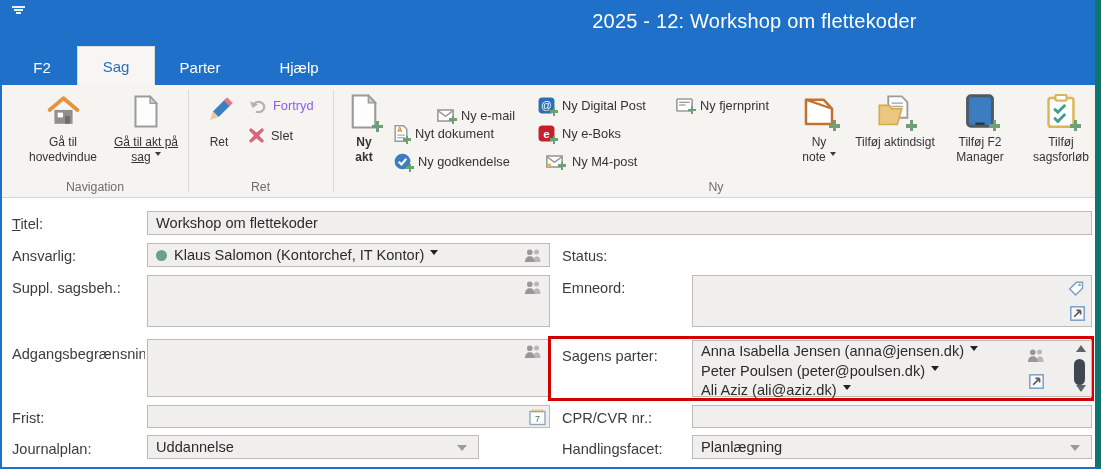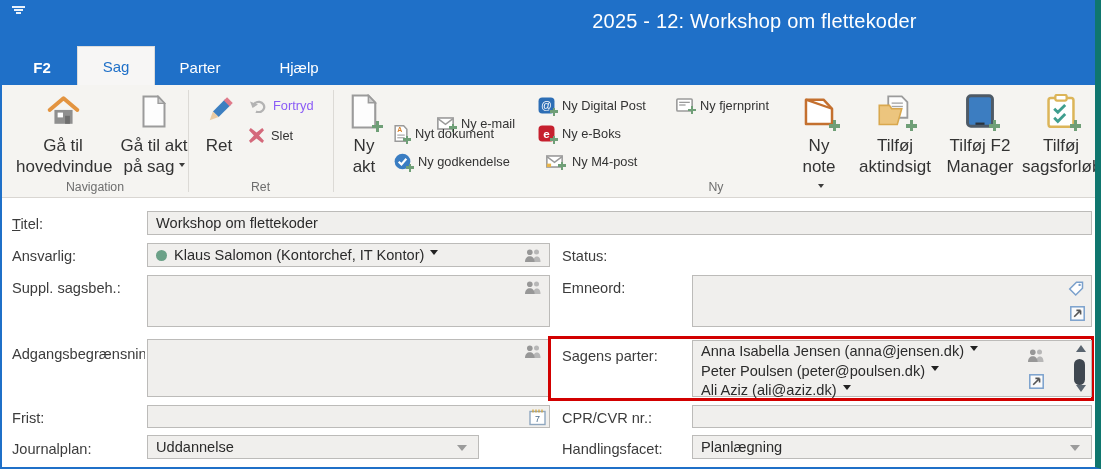--- a/index.html
+++ b/index.html
@@ -14,29 +14,29 @@
   .menu-arrow{position:absolute;left:9px;top:6px;width:14px;height:10px;}
   .menu-arrow i{display:block;background:#eaf2fb;height:2px;margin:0 auto 1px auto;}
   .menu-arrow i:nth-child(1){width:13px;}
   .menu-arrow i:nth-child(2){width:9px;}
   .menu-arrow i:nth-child(3){width:5px;}
   .window-title{position:absolute;left:412px;right:0;top:10px;text-align:center;
     color:#fff;font-size:20px;letter-spacing:.2px;white-space:nowrap;}
   .tabs{position:absolute;left:12px;bottom:0;display:flex;align-items:flex-end;height:40px;}
   .tab{height:36px;display:flex;align-items:center;justify-content:center;
     color:#fff;font-size:15px;cursor:default;}
-  .tab.f2{width:56px;font-weight:bold;}
+  .tab.f2{width:56px;}
   .tab.sag{width:78px;margin-left:7px;height:39px;background:#f7f6f5;color:#1f70c8;border:1px solid #dcdcdc;border-bottom:none;}
   .tab.parter{width:90px;}
   .tab.hjaelp{width:84px;margin-left:12px;}
   
   .ribbon{position:absolute;left:0;top:85px;width:1097px;height:113px;background:#f5f4f1;border-bottom:1px solid #d9d6d2;}
   .gsep{position:absolute;top:5px;bottom:5px;width:1px;background:#dcdad6;}
   .glabel{position:absolute;bottom:3px;text-align:center;font-size:12.3px;color:#6e6e6e;}
-  .rbtn{position:absolute;top:4px;height:92px;text-align:center;font-size:17px;color:#333;line-height:1.24;cursor:default;}
+  .rbtn{position:absolute;top:4px;height:92px;text-align:center;font-size:12px;color:#333;line-height:1.24;cursor:default;}
   .rbtn .ric{display:flex;justify-content:center;align-items:center;height:44px;margin-bottom:2px;}
   .sbtn{position:absolute;display:flex;align-items:center;gap:7px;font-size:12.8px;color:#333;height:20px;cursor:default;}
   .sbtn.disabled{color:#8b5cf6;}
   .iconwrap{position:relative;display:inline-block;line-height:0;}
   .plus{position:absolute;right:-4px;bottom:-3px;width:11px;height:11px;}
   .plus::before{content:"";position:absolute;left:0;top:4px;width:11px;height:3.6px;background:#6f9f77;}
   .plus::after{content:"";position:absolute;left:3.7px;top:0;width:3.6px;height:11px;background:#6f9f77;}
   .plus.mini{width:8px;height:8px;right:-3px;bottom:-2px;}
   .plus.mini::before{top:2.7px;width:8px;height:2.6px;}
   .plus.mini::after{left:2.7px;width:2.6px;height:8px;}
@@ -87,21 +87,21 @@
       <span class="ric">
         <svg width="35" height="32" viewBox="0 0 32 30">
           <path d="M3 14 L16 3 L29 14" stroke="#e39440" stroke-width="3.6" fill="none" stroke-linecap="round" stroke-linejoin="round"></path>
           <rect x="7.5" y="14" width="17" height="13" fill="#8f8f8f"></rect>
           <rect x="10.5" y="16.5" width="5" height="4.5" fill="#fff"></rect>
           <rect x="17.5" y="19.5" width="4.5" height="7.5" fill="#6e6e6e"></rect>
         </svg>
       </span>
       <span class="rbtn-label">Gå til hovedvindue</span>
     </div>
-    <div class="rbtn" style="left:114px;width:76px;">
+    <div class="rbtn" style="left:106px;width:76px;text-decoration:underline;">
       <span class="ric">
         <svg width="28" height="33" viewBox="0 0 24 28">
           <path d="M3 1.2 h12.5 l5.5 5.8 v19.8 h-18 z" fill="#fdfdfd" stroke="#9b9b9b" stroke-width="1.7"></path>
           <path d="M15.5 1.2 l5.5 5.8 h-5.5 z" fill="#cfcfcf" stroke="#9b9b9b" stroke-width="1.2"></path>
         </svg>
       </span>
       <span class="rbtn-label caret-dark">Gå til akt på sag</span>
     </div>
     <div class="glabel" style="left:0;width:186px;">Navigation</div>
 
@@ -139,24 +139,24 @@
     <div class="rbtn" style="left:338px;width:48px;">
       <span class="ric">
         <span class="iconwrap">
           <svg width="30" height="35" viewBox="0 0 24 28">
             <path d="M3 1.2 h12.5 l5.5 5.8 v19.8 h-18 z" fill="#fdfdfd" stroke="#9b9b9b" stroke-width="1.7"></path>
             <path d="M15.5 1.2 l5.5 5.8 h-5.5 z" fill="#cfcfcf" stroke="#9b9b9b" stroke-width="1.2"></path>
           </svg>
           <span class="plus"></span>
         </span>
       </span>
-      <span class="rbtn-label" style="display:inline-block;width:30px;">Ny akt</span>
-    </div>
-
-    <div class="sbtn" style="left:392px;top:28px;padding-left:43px;">
+      <span class="rbtn-label" style="display:inline-block;width:30px;font-weight:bold;">Ny akt</span>
+    </div>
+
+    <div class="sbtn" style="left:392px;top:20px;padding-left:43px;">
       <span class="iconwrap">
         <svg width="17" height="13" viewBox="0 0 16 12">
           <rect x="0.8" y="0.8" width="14.4" height="10.4" fill="#fff" stroke="#9a9a9a" stroke-width="1.5"></rect>
           <path d="M1.2 1.6 L8 6.8 L14.8 1.6" fill="none" stroke="#9a9a9a" stroke-width="1.4"></path>
         </svg>
         <span class="plus mini"></span>
       </span>
       <span>Ny e-mail</span>
     </div>
     <div class="sbtn" style="left:392px;top:38px;">

